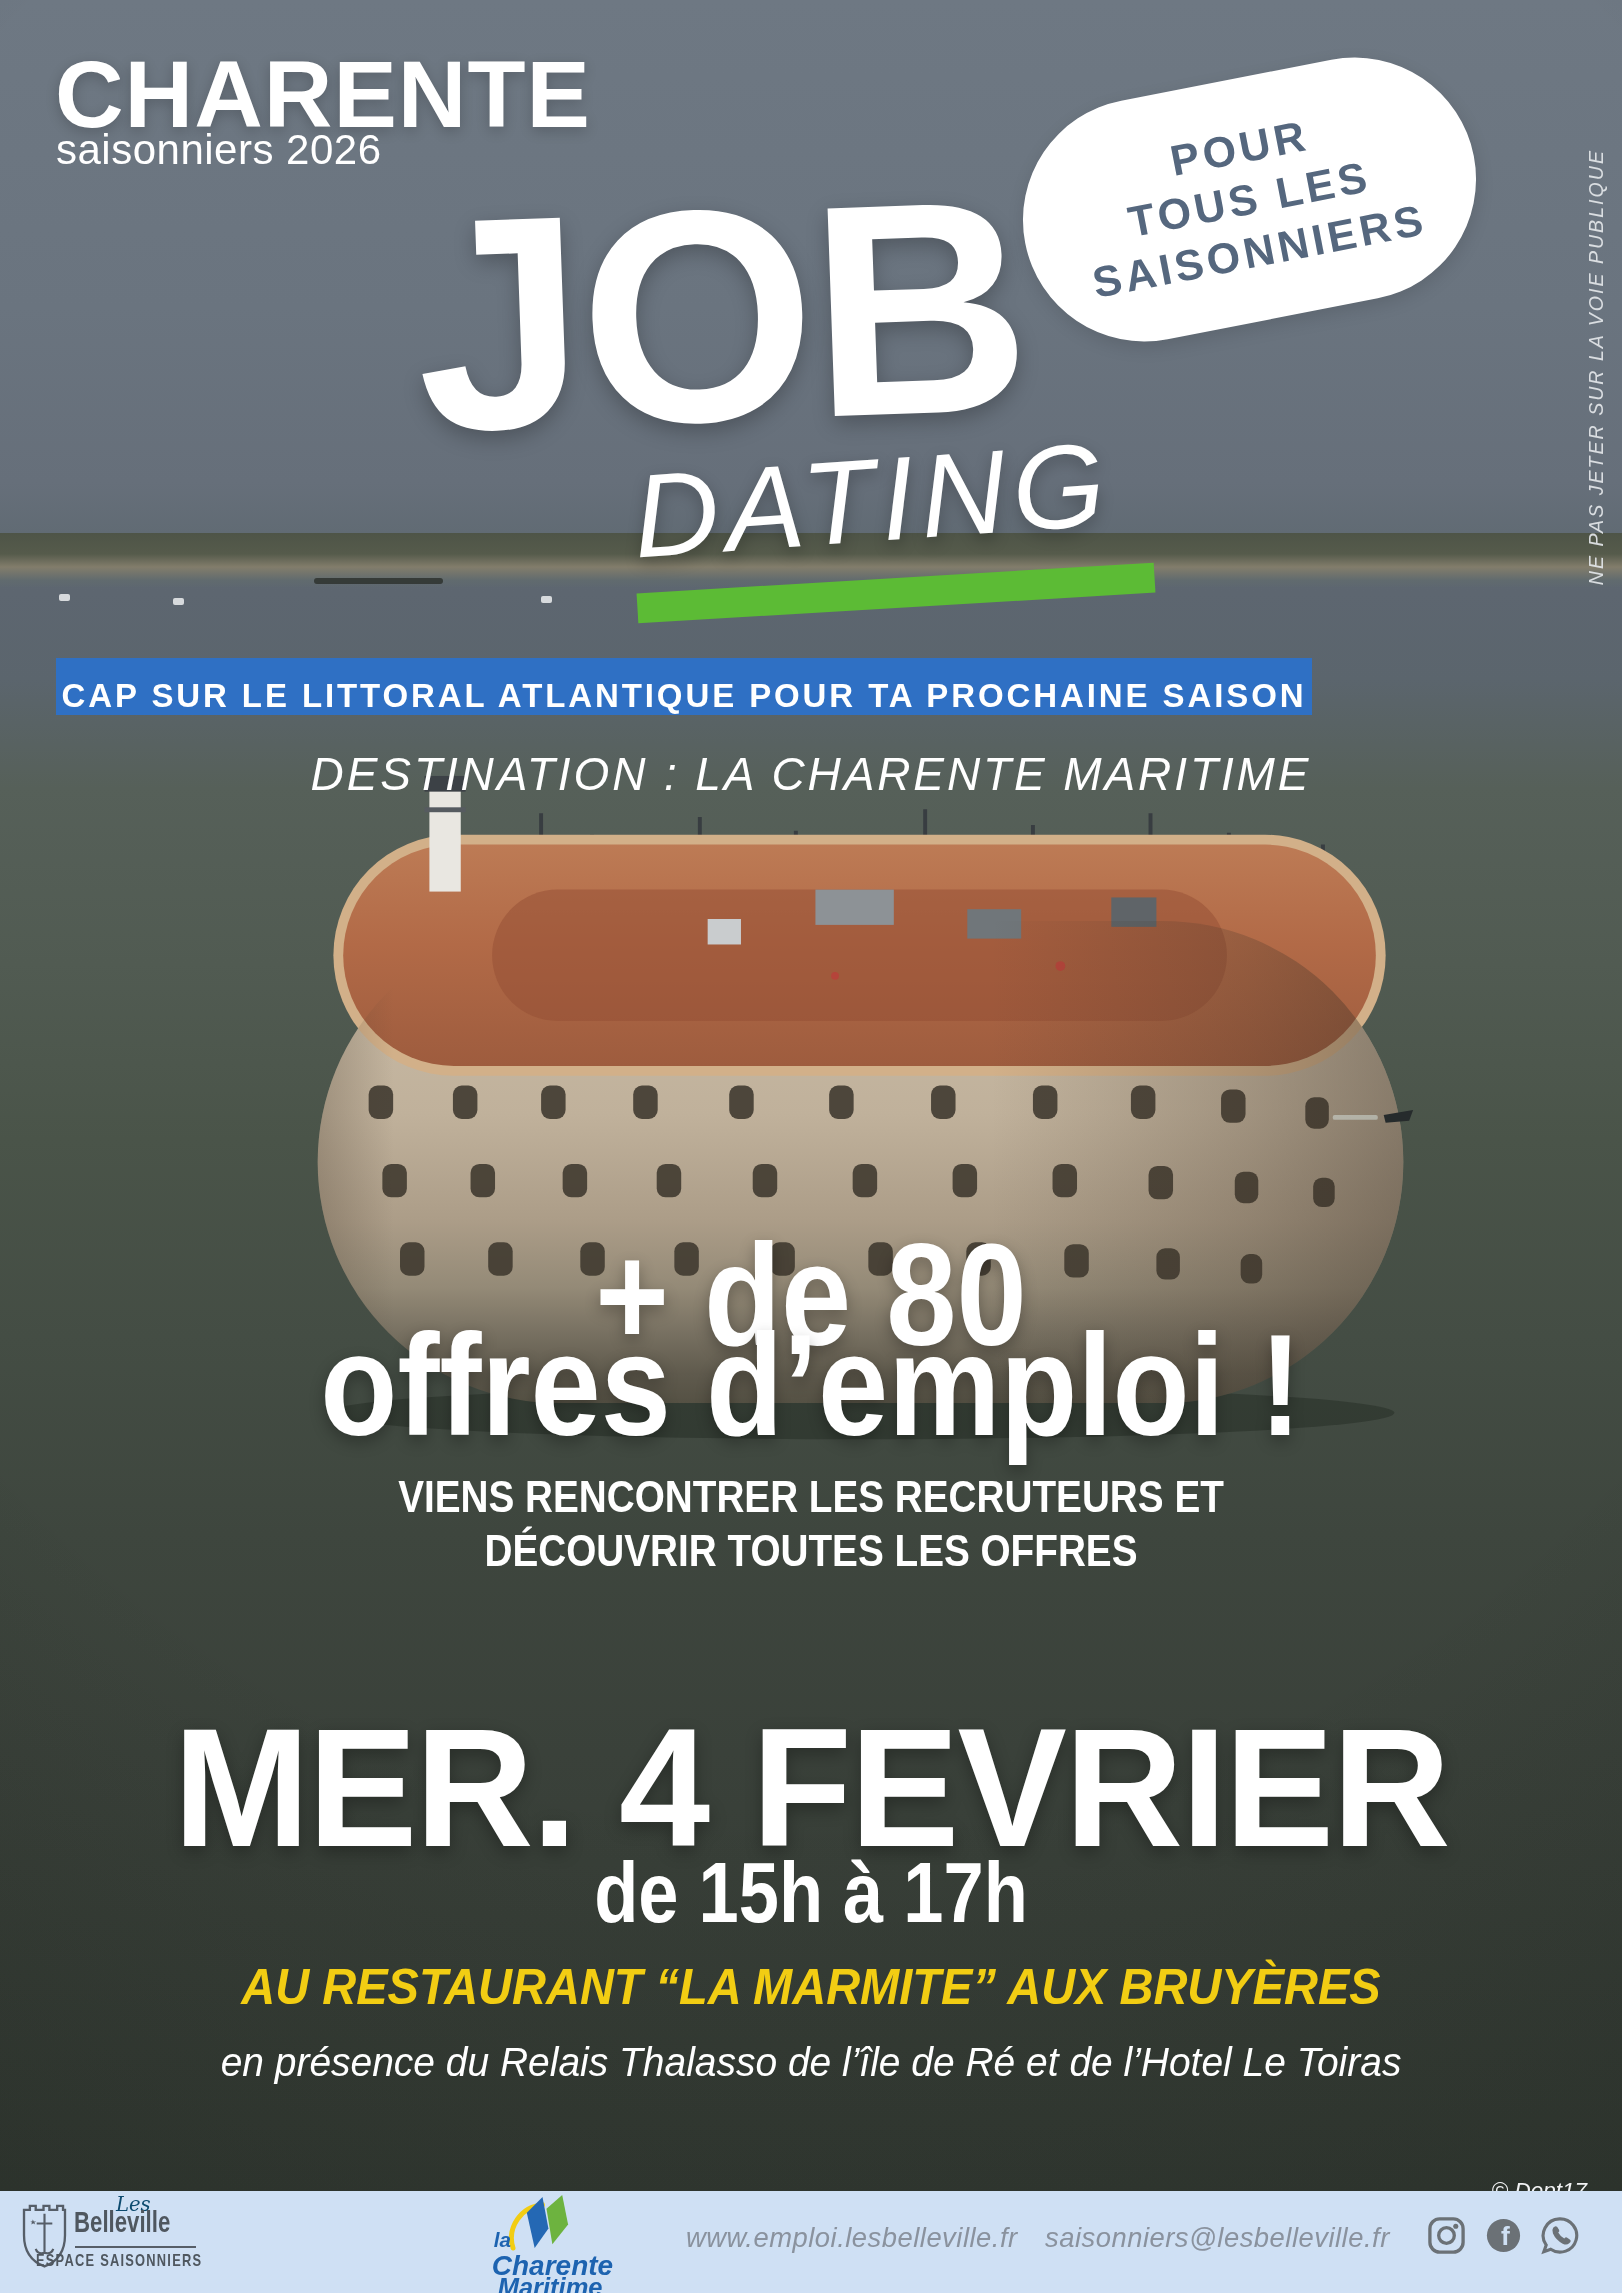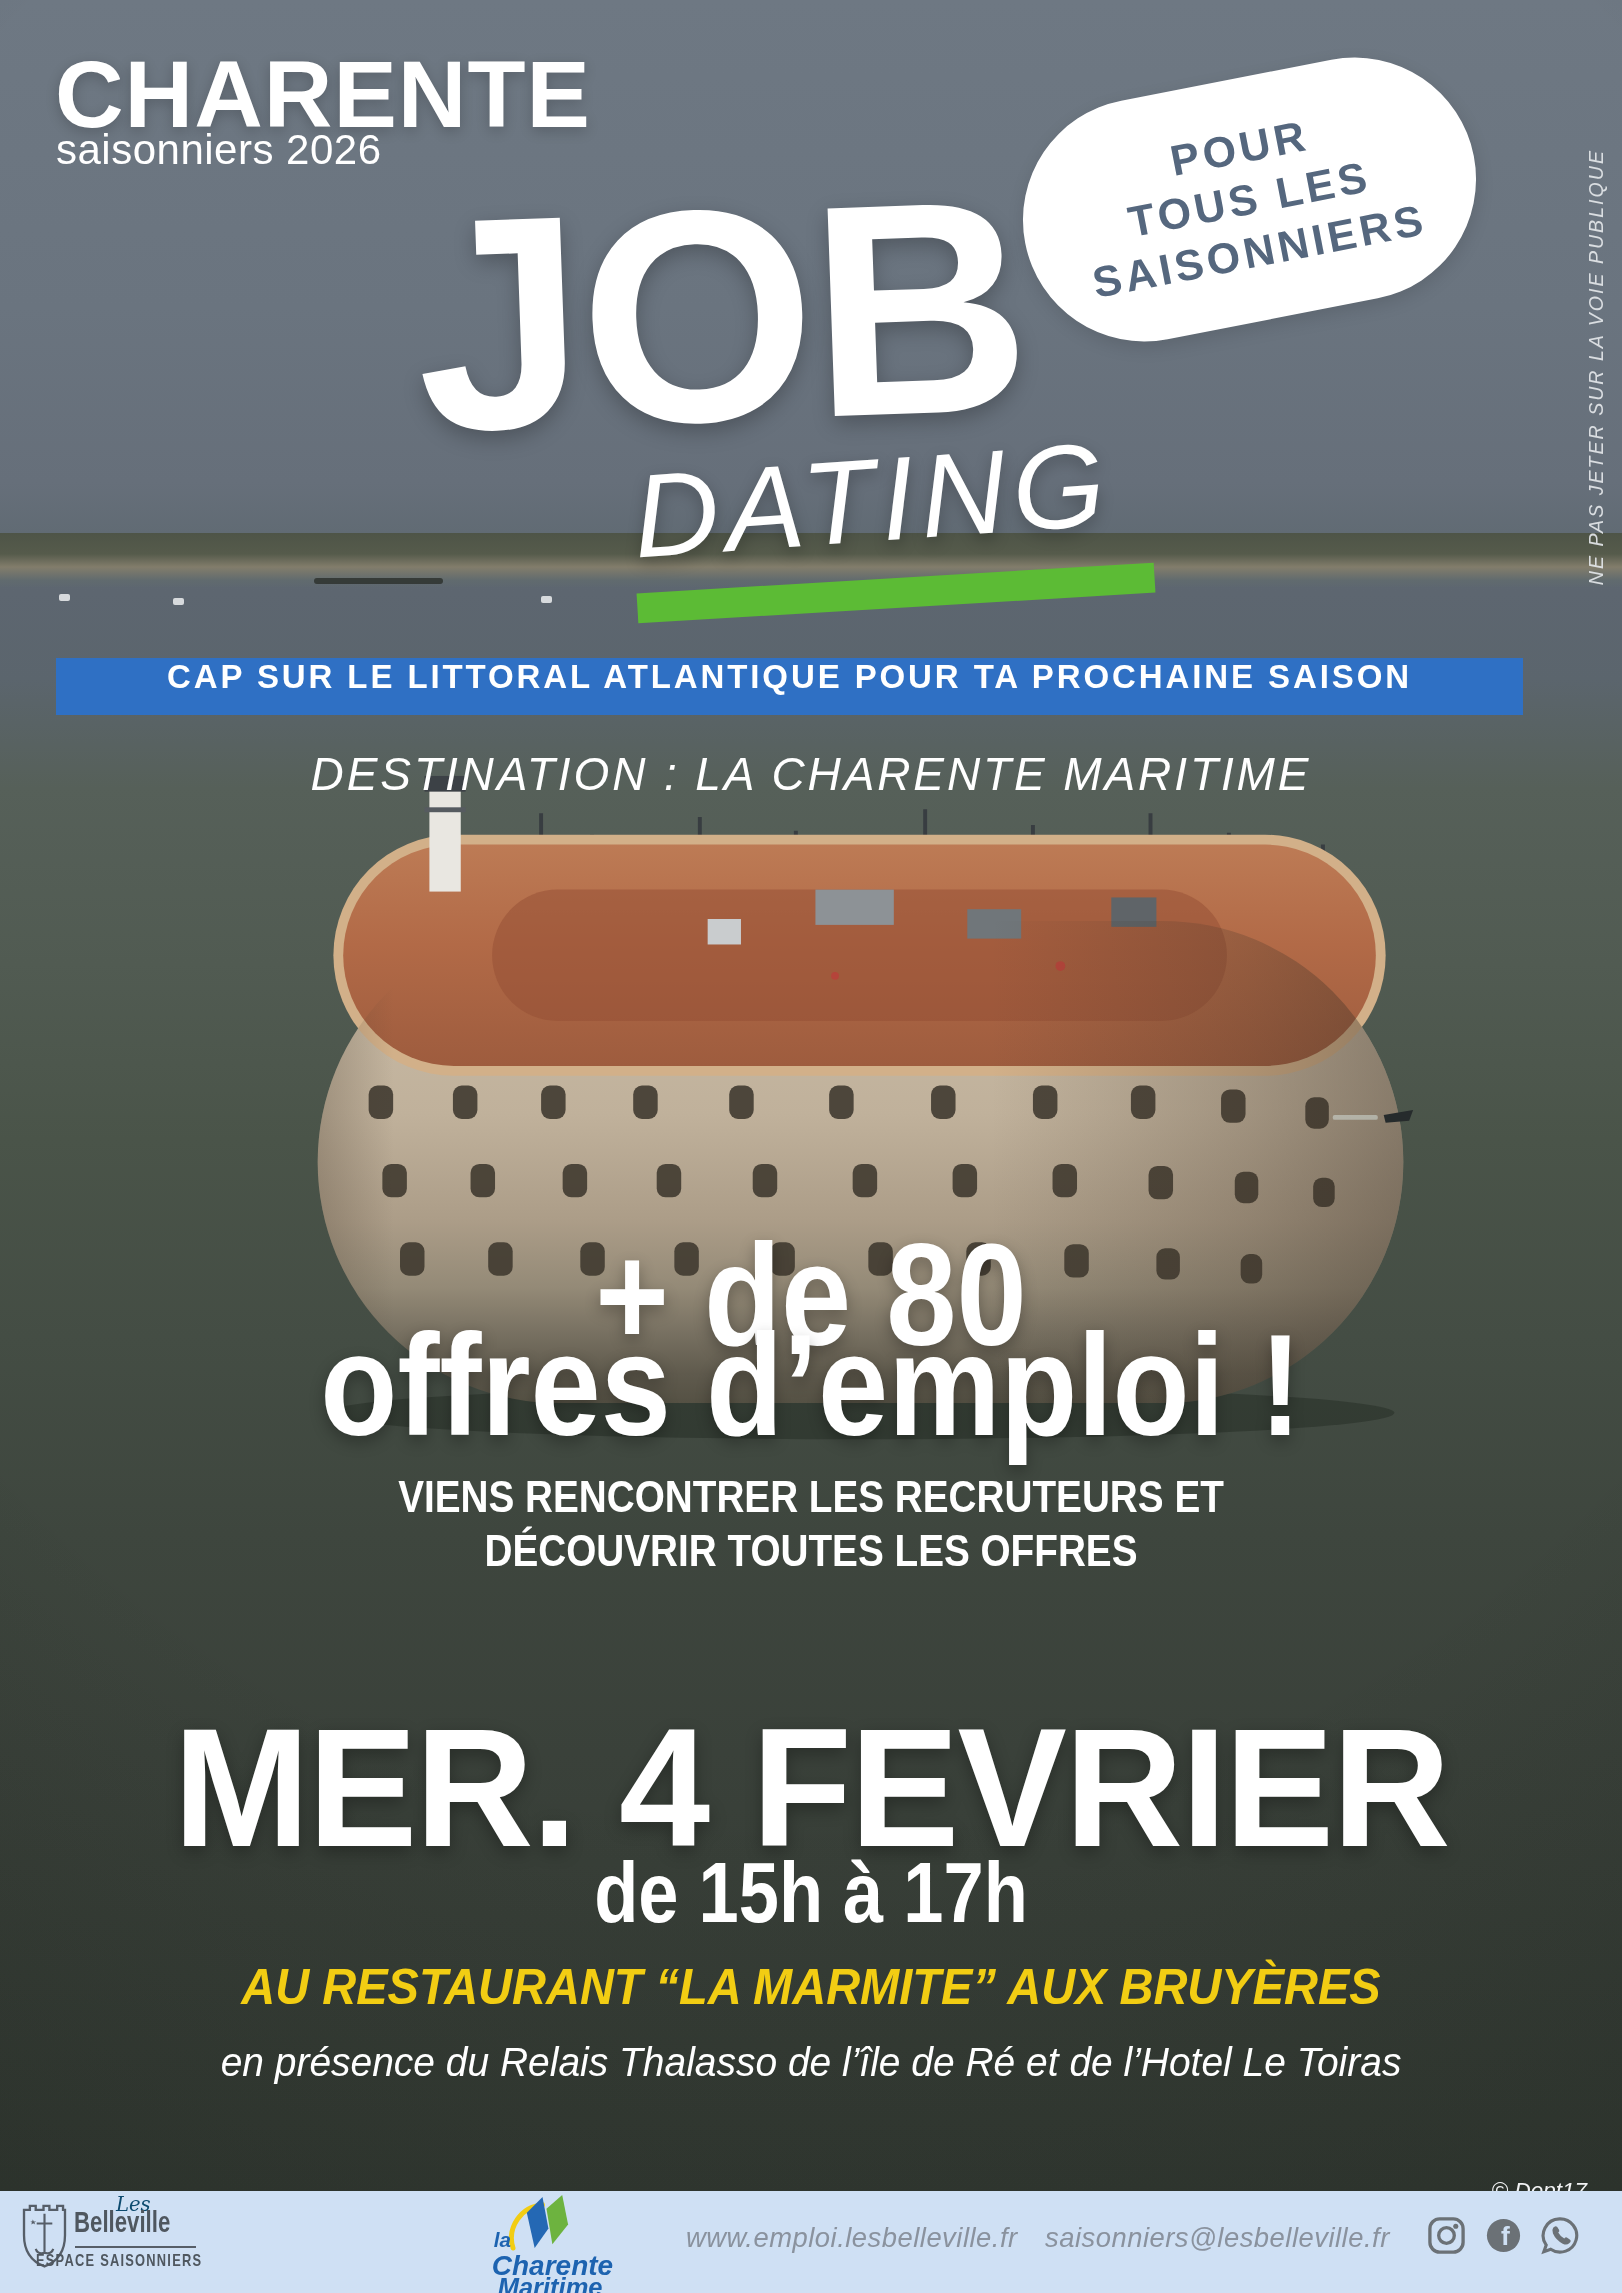--- a/index.html
+++ b/index.html
@@ -49,22 +49,22 @@
 
   
   .job { left:416px; top:165px; font-size:302px; font-weight:800; letter-spacing:-3.9px; line-height:1;
          transform:rotate(-2deg); text-shadow:0 7.8px 21.6px rgba(0,0,0,.25); }
   .dating { left:633px; top:441px; font-size:118px; font-style:italic; font-weight:400; letter-spacing:6.9px;
             line-height:1; transform:rotate(-4deg); text-shadow:0 5.9px 15.7px rgba(0,0,0,.25); }
   .green-bar { left:637px; top:578px; width:518px; height:30px; background:#5cbb35; transform:rotate(-3.4deg); }
 
   
   .banner {
-    left:56px; top:658px; width:1467px; height:57px; background:#2f70c4;
-    display:flex; align-items:flex-start; justify-content:center;
+    left:56px; top:658px; width:1256px; height:57px; background:#2f70c4;
+    display:flex; align-items:flex-end; justify-content:center;
     font-size:33px; font-weight:700; letter-spacing:2.9px; color:#fff;
   }
   .destination { top:747px; font-size:46px; font-style:italic; font-weight:500; letter-spacing:2.9px; }
 
   
   .offers-1 { top:1223px; font-size:145px; font-weight:800; line-height:1; transform:scaleX(.87); text-shadow:0 5.9px 17.6px rgba(0,0,0,.3); }
   .offers-2 { top:1313px; font-size:145px; font-weight:800; line-height:1; transform:scaleX(.87); text-shadow:0 5.9px 17.6px rgba(0,0,0,.3); }
   .pitch { top:1470px; font-size:45px; font-weight:800; line-height:1.2; transform:scaleX(.86); }
 
   

